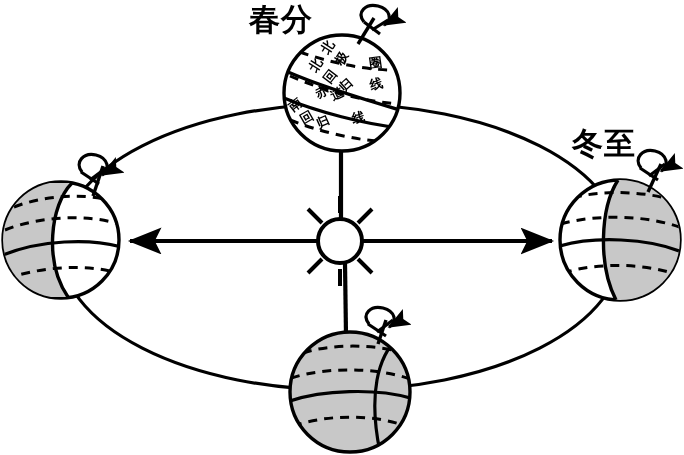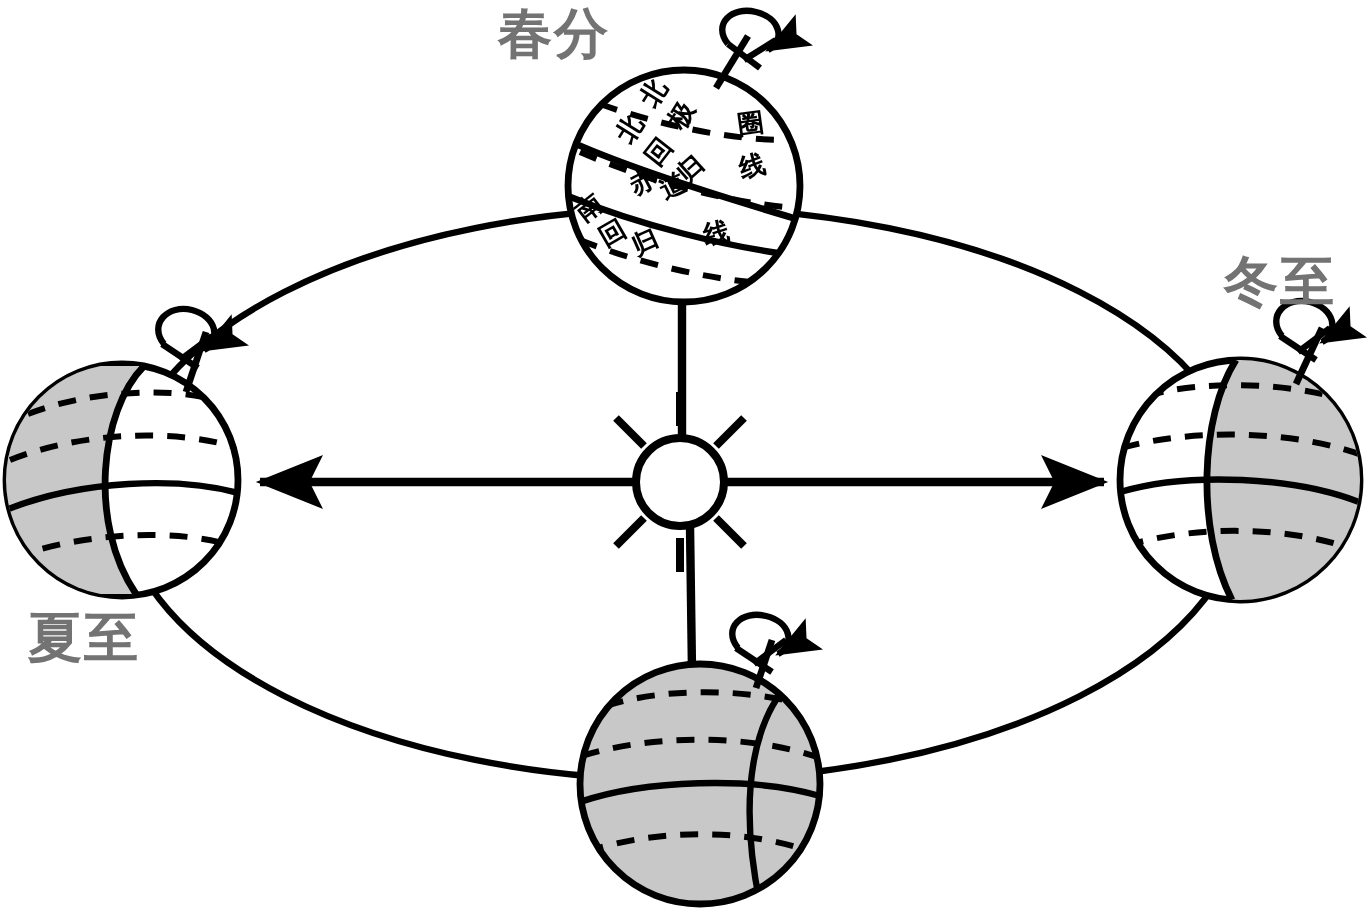--- a/index.html
+++ b/index.html
@@ -18,30 +18,30 @@
   #diagram {
     position: absolute;
     left: 0;
     top: 0;
     width: 684px;
     height: 455px;
   }
   .season-label {
     position: absolute;
     font-family: "DejaVu Sans", "Liberation Sans", sans-serif;
-    font-size: 27px;
+    font-size: 31px;
     font-weight: 700;
-    color: #737373;
+    color: #000000;
     letter-spacing: 1px;
     white-space: nowrap;
     line-height: 1;
   }
   #label-spring { left: 249px; top: 4px; }
   #label-summer { left: 14px;  top: 306px; }
-  #label-winter { left: 572px; top: 128px; margin-left: 40px; }
+  #label-winter { left: 572px; top: 128px; }
   #label-autumn { left: 408px; top: 410px; }
 
   .zone-label {
     position: absolute;
     font-family: "DejaVu Sans", "Liberation Sans", sans-serif;
     font-size: 13px;
     font-weight: 700;
     color: #000000;
     white-space: nowrap;
     line-height: 1;
@@ -200,21 +200,20 @@
 
     <g fill="none" stroke="#000" stroke-width="3.2">
       <path d="M 369 324 C 361 314, 371 305, 383 308 C 395 311, 398 322, 389 327" marker-end="url(#arrowhead-sm)"></path>
       <line x1="368" y1="324" x2="386" y2="336"></line>
       <line x1="377" y1="332" x2="393" y2="320"></line>
     </g>
   </svg>
 
   <div class="season-label" id="label-spring">春分</div>
 
-  <div class="season-label" id="label-summer">夏至</div>
 
 
   <div class="season-label" id="label-winter">冬至</div>
 
   <div class="zone-label" style="left:324px; top:46px; transform:rotate(-58deg);">北</div>
   <div class="zone-label" style="left:338px; top:57px; transform:rotate(-58deg);">极</div>
   <div class="zone-label" style="left:369px; top:57px; transform:rotate(-8deg);">圈</div>
 
   <div class="zone-label" style="left:312px; top:64px; transform:rotate(-58deg);">北</div>
   <div class="zone-label" style="left:326px; top:75px; transform:rotate(-52deg);">回</div>

